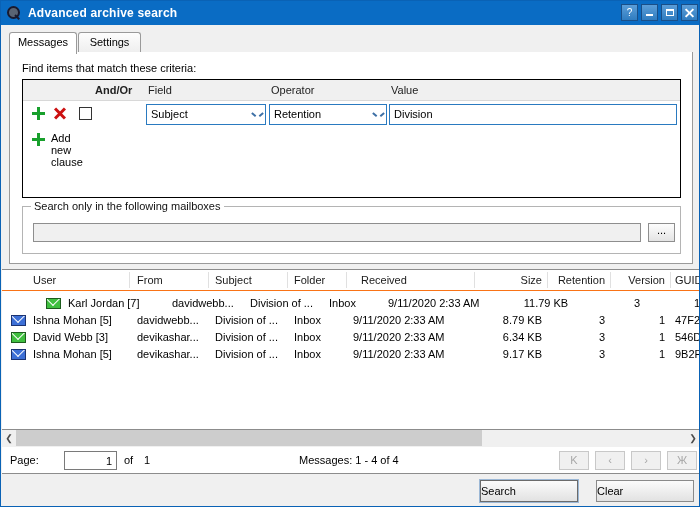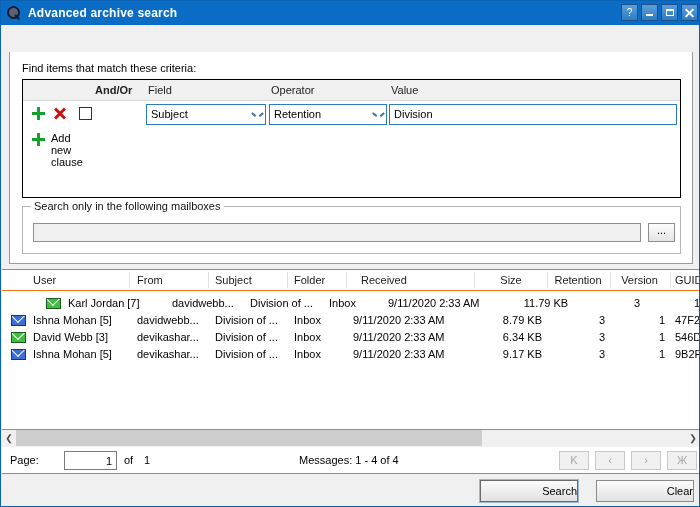--- a/index.html
+++ b/index.html
@@ -326,21 +326,21 @@
     top: 4px;
     font-size: 11px;
     color: #1a1a1a;
   }
   .res-header .hsep {
     position: absolute;
     top: 2px;
     width: 1px; height: 16px;
     background: #e0e0e0;
   }
-  .hcell.ralign { text-align: center; }
+  .hcell.ralign { text-align: right; }
 
   .res-row {
     position: absolute;
     left: 0;
     width: 698px; height: 17px;
   }
   .res-row .cell {
     position: absolute;
     top: 2px;
     font-size: 11px;
@@ -469,21 +469,21 @@
   }
   .fbtn {
     position: absolute;
     top: 6px;
     width: 98px; height: 22px;
     background: linear-gradient(#fbfbfb, #e2e2e2);
     border: 1px solid #8a8a8a;
     box-sizing: border-box;
     font-size: 11px;
     line-height: 20px;
-    text-align: right;
+    text-align: left;
     color: #000000;
   }
   .btn-search {
     left: 478px;
     border: 1px solid #6b6b6b;
     outline: 1px solid #9cb8d6;
     outline-offset: 0px;
   }
   .btn-clear { left: 594px; }
 </style>
@@ -506,20 +506,28 @@
       <div class="tbtn">
           <span class="glyph-max"></span>
         </div>
       <div class="tbtn">
           <span class="glyph-close-a"></span>
           <span class="glyph-close-b"></span>
         </div>
     </div>
   </div>
 
+  <div class="tabstrip">
+    <div class="tab tab-messages active">
+      <span>Messages</span>
+    </div>
+    <div class="tab tab-settings">
+      <span>Settings</span>
+    </div>
+  </div>
 
   <div class="tabpage">
 
     <div class="find-label">Find items that match these criteria:</div>
 
     <div class="criteria">
       <div class="crit-header">
         <span class="ch-andor">And/Or</span>
         <span class="ch-field">Field</span>
         <span class="ch-operator">Operator</span>

